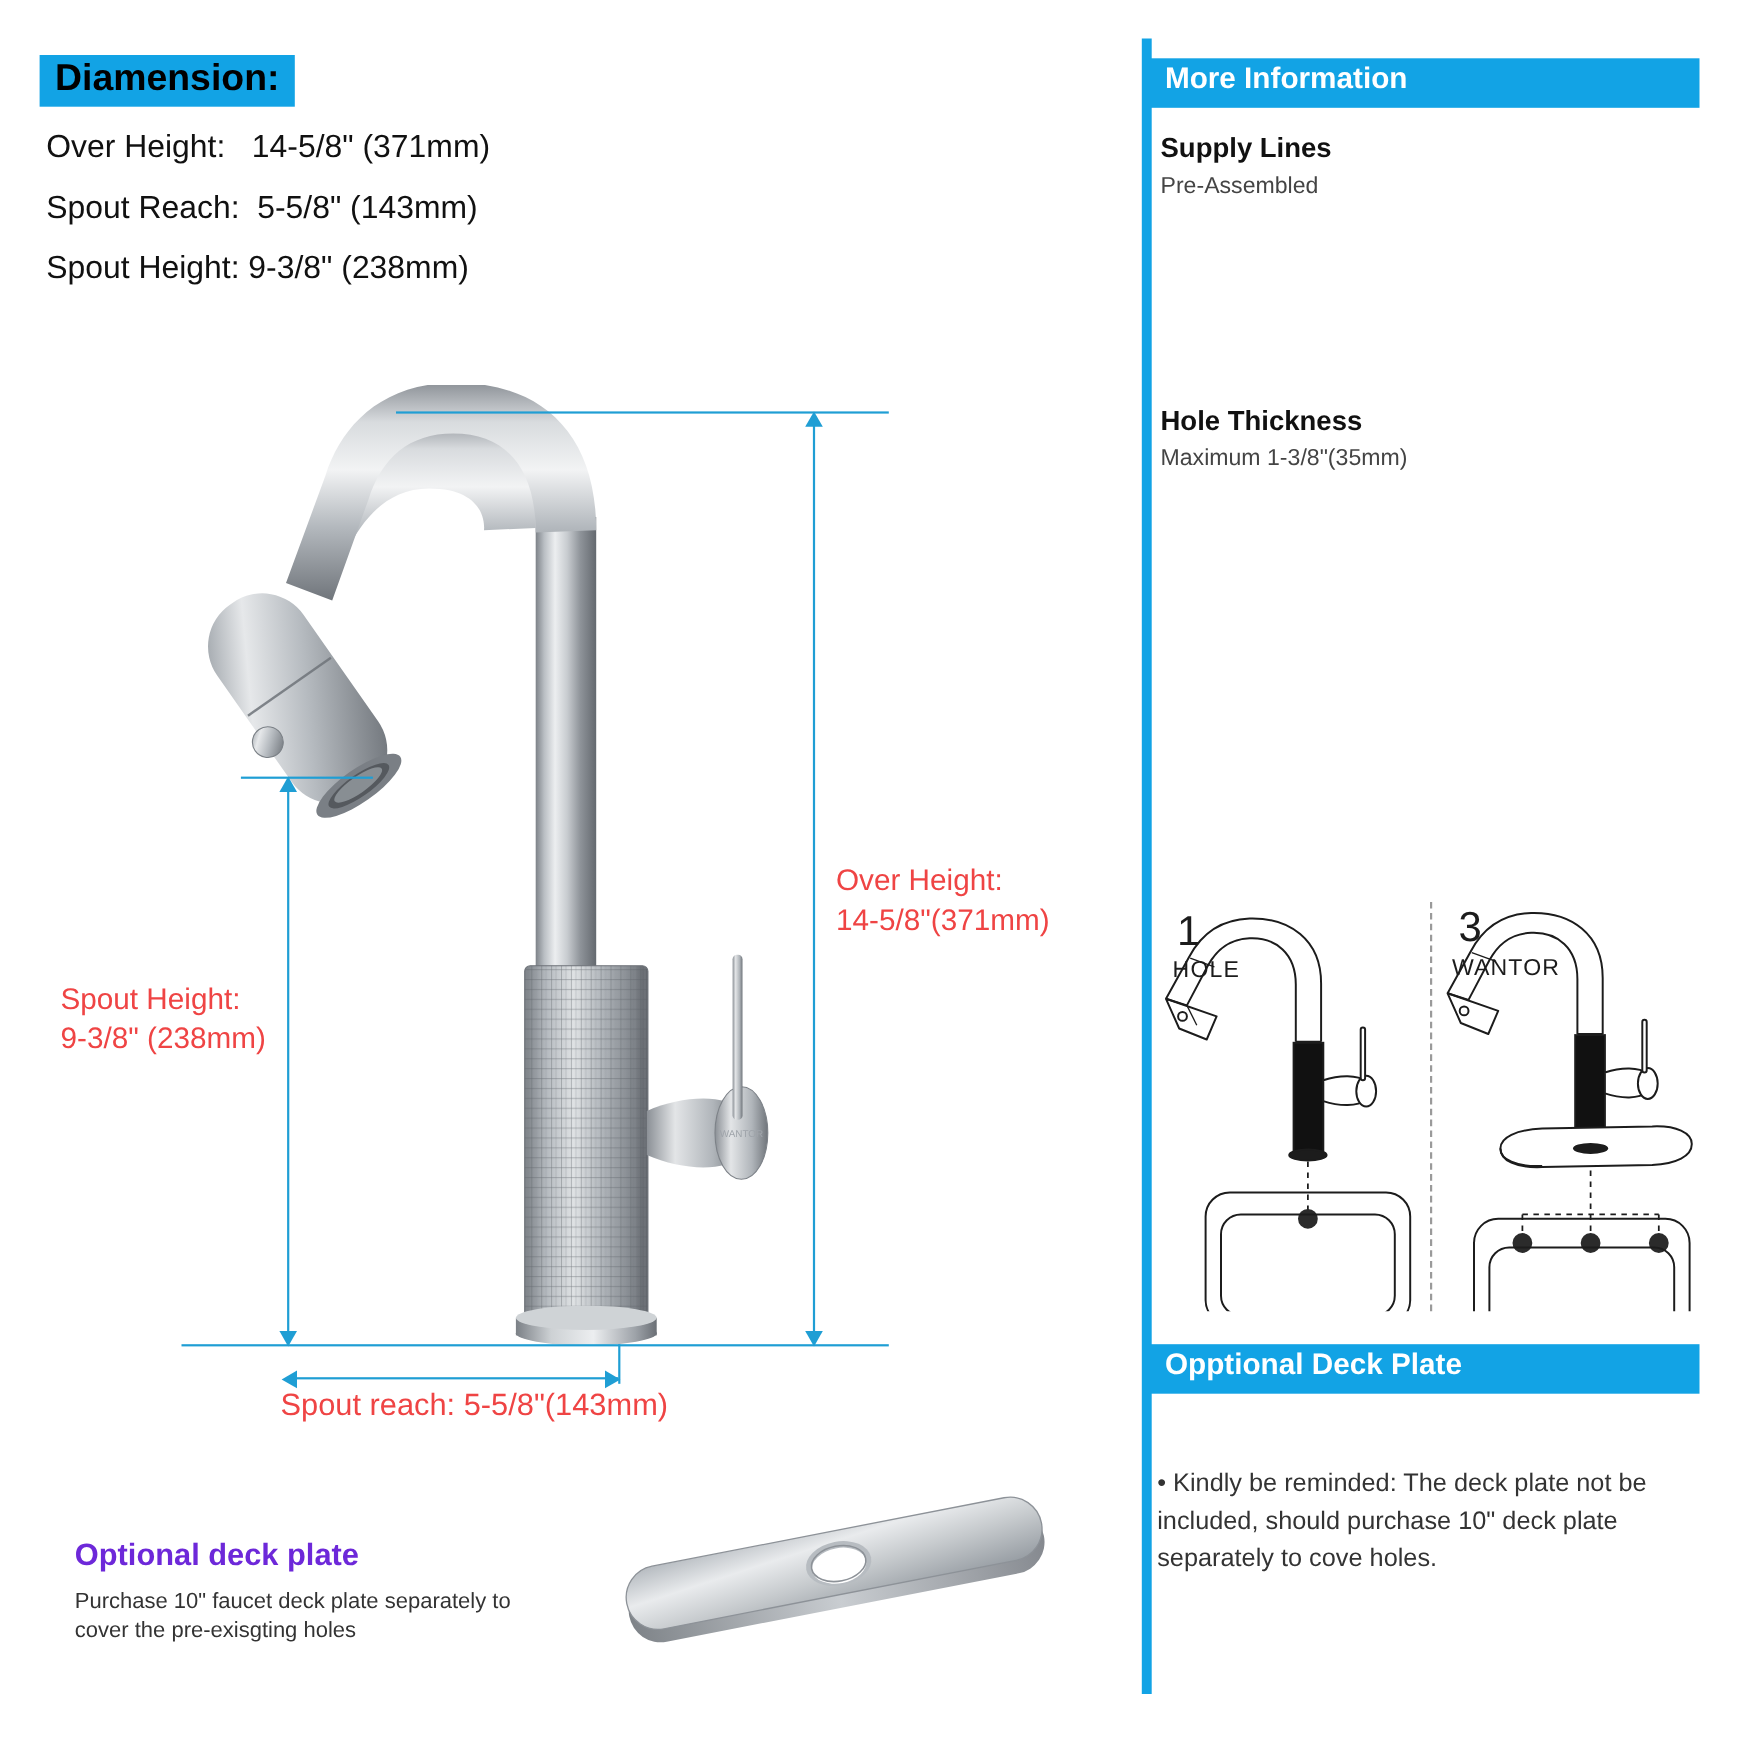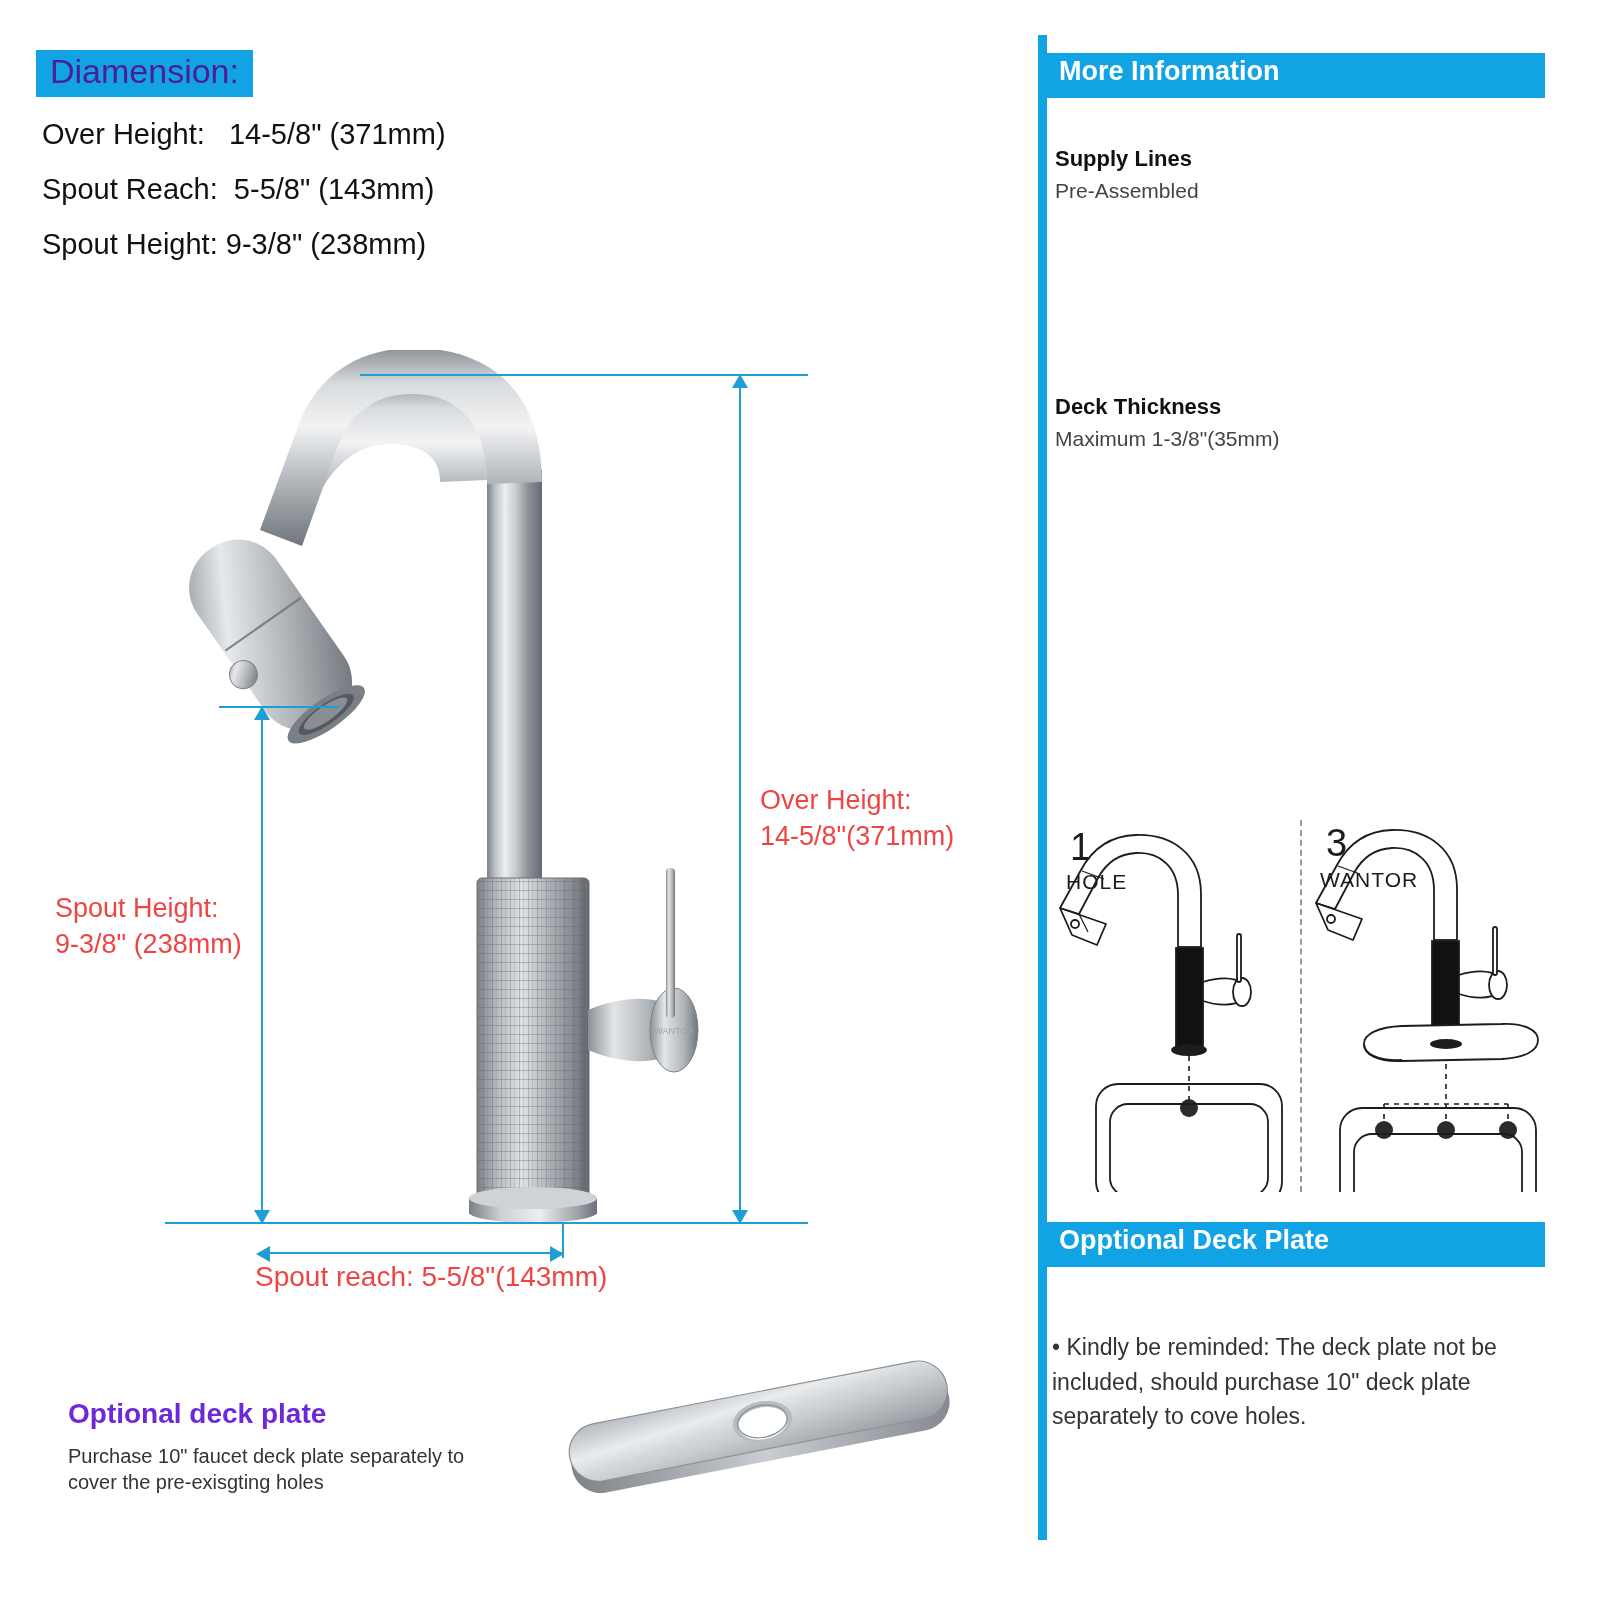--- a/index.html
+++ b/index.html
@@ -9,22 +9,22 @@
     font-family:"Liberation Sans", sans-serif;
     color:#111;
     position:relative;
     overflow:hidden;
   }
   .page{position:absolute;inset:0;}
 
   
   .dim-title{
     position:absolute;left:36px;top:50px;
-    background:#12a3e5;color:#4c1d95;
-    font-size:34px;font-weight:normal;
+    background:#12a3e5;color:#000000;
+    font-size:34px;font-weight:bold;
     padding:4px 14px 7px 14px;
     letter-spacing:0px;
     line-height:1.05;
   }
   .dim-list{position:absolute;left:42px;top:118px;width:620px;}
   .dim-row{
     font-size:29px;color:#111;
     margin-bottom:22px;
     white-space:pre;
     letter-spacing:0px;
@@ -58,21 +58,21 @@
   }
   .bar{
     background:#12a3e5;color:#fff;
     font-size:27px;font-weight:bold;
     padding:4px 14px 13px 14px;
     box-sizing:border-box;
     width:500px;
     line-height:1.05;
   }
   .spec{position:absolute;left:1055px;width:480px;}
-  .spec-name{font-size:22px;font-weight:bold;color:#111;line-height:1.2;margin-top:26px;}
+  .spec-name{font-size:25px;font-weight:bold;color:#111;line-height:1.2;}
   .spec-val{font-size:21px;color:#444;margin-top:6px;line-height:1.25;}
 
   .bullet{position:absolute;left:1052px;top:1330px;width:470px;font-size:23px;color:#333;line-height:1.5;}
 
   
   .install-wrap{position:absolute;left:1048px;top:812px;width:500px;height:385px;}
   .install-divider{
     position:absolute;left:252px;top:8px;width:0;height:372px;
     border-left:2px dashed #9a9a9a;
   }
@@ -246,21 +246,21 @@
 
   <div class="bar" style="position:absolute;left:1045px;top:53px;">More Information</div>
 
   <div class="spec" style="top:120px;">
     <div class="spec-name">Supply Lines</div>
     <div class="spec-val">Pre-Assembled</div>
   </div>
 
 
   <div class="spec" style="top:368px;">
-    <div class="spec-name">Deck Thickness</div>
+    <div class="spec-name">Hole Thickness</div>
     <div class="spec-val">Maximum 1-3/8"(35mm)</div>
   </div>
 
 
 
   <div class="install-wrap">
     <div class="install-divider"></div>
 
     <div class="hole-num" style="left:22px;top:16px;">1</div>
     <div class="hole-cap" style="left:18px;top:58px;">HOLE</div>

